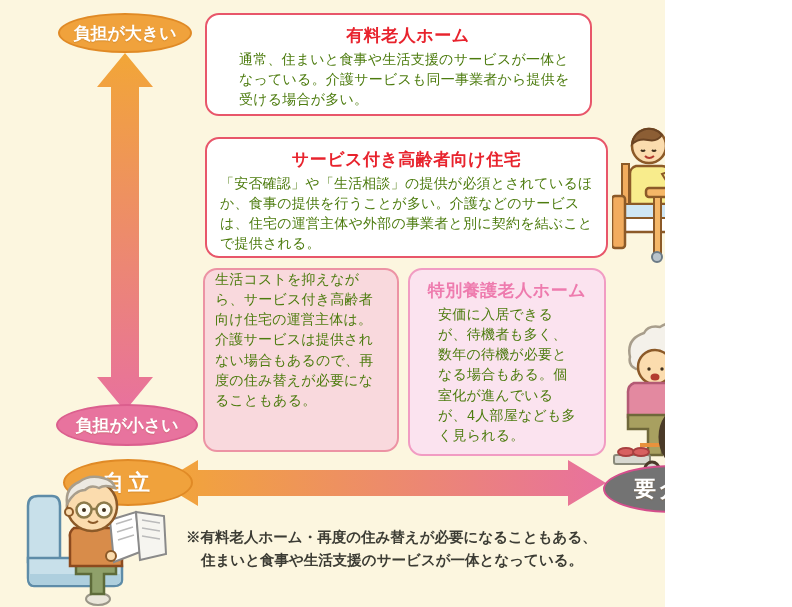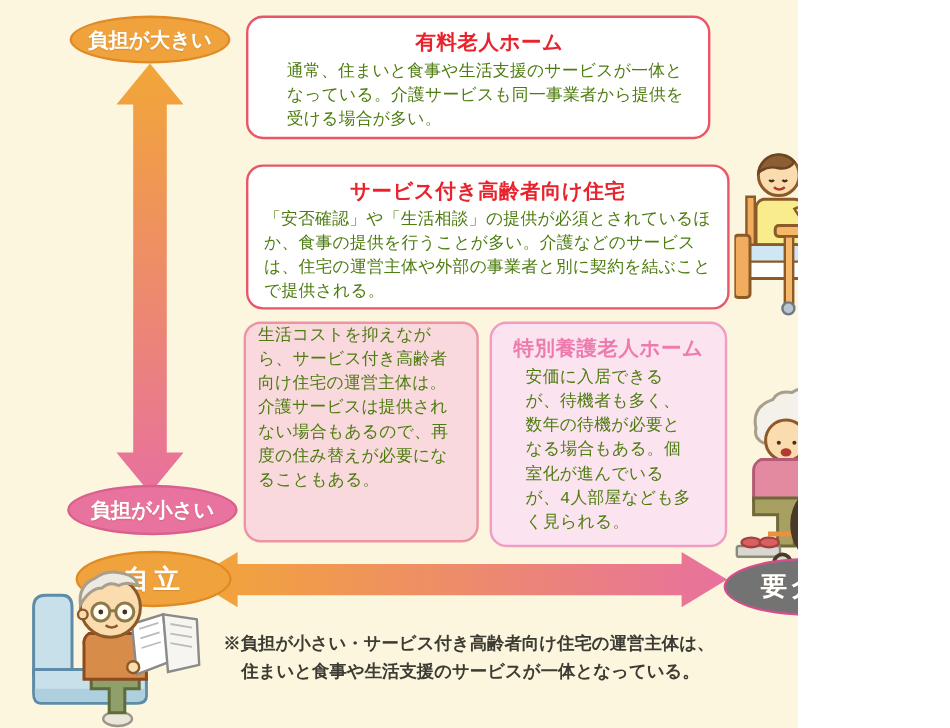--- a/index.html
+++ b/index.html
@@ -169,17 +169,17 @@
     <div class="box-body" style="padding:0 10px;">生活コストを抑えながら、サービス付き高齢者向け住宅の運営主体は。
 介護サービスは提供されない場合もあるので、再度の住み替えが必要になることもある。</div>
   </div>
 
   <div class="box" style="left: 408px; top: 268px; width: 198px; height: 188px; background: rgb(251, 227, 239); border-color: rgb(241, 156, 195);">
     <div class="box-title" style="color: rgb(238, 123, 174);">特別養護老人ホーム</div>
     <div class="box-body" style="padding:0 28px;">安価に入居できるが、待機者も多く、数年の待機が必要となる場合もある。個室化が進んでいるが、4人部屋なども多く見られる。</div>
   </div>
 
   <div class="note">
-    <div class="line1">※負担が小さい・サービス付き高齢者向け住宅の運営主体は、</div>
+    <div class="line1">※有料老人ホーム・再度の住み替えが必要になることもある、</div>
     <div class="line2">住まいと食事や生活支援のサービスが一体となっている。</div>
   </div>
 
 </div>
 
 </body></html>

